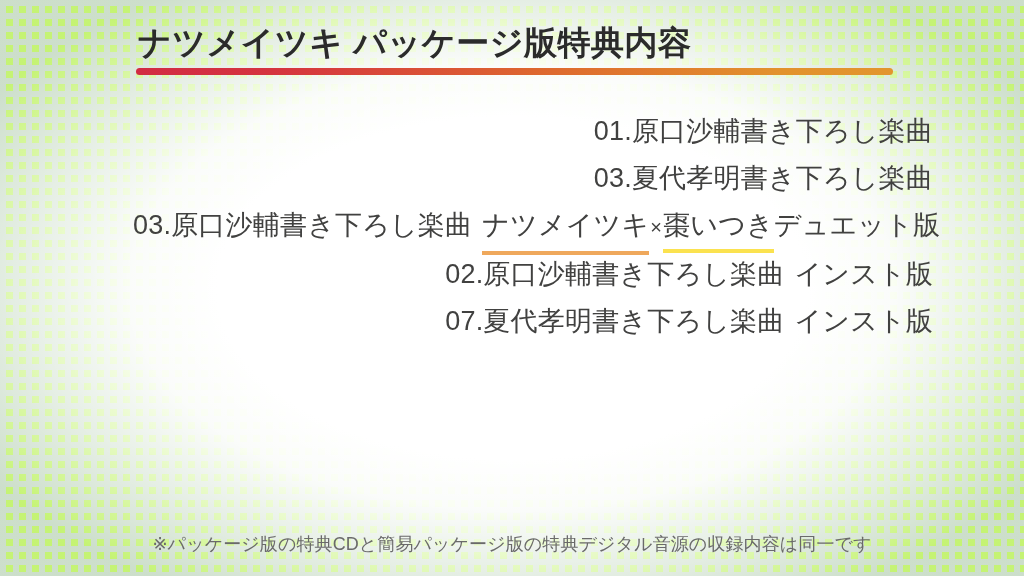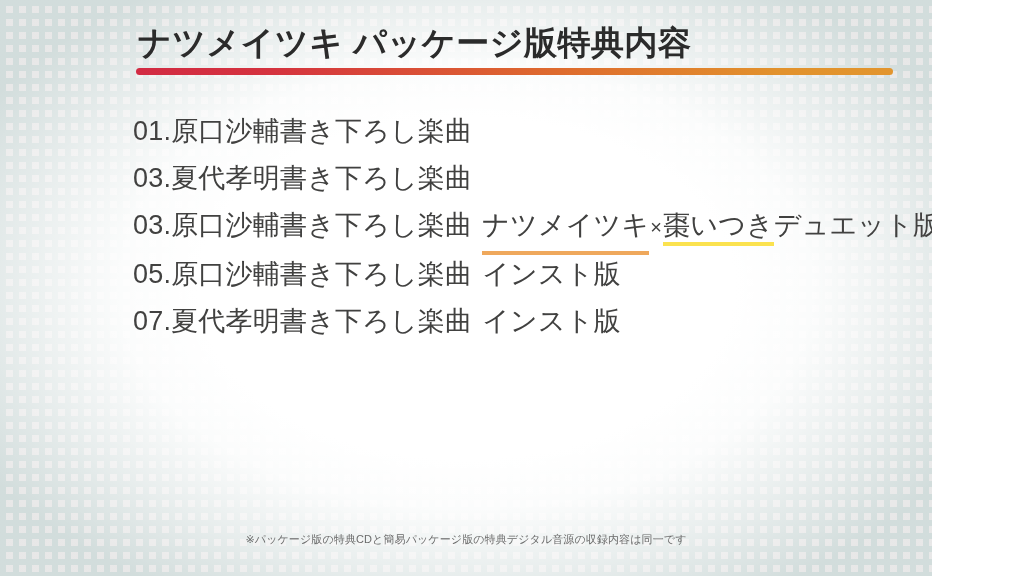--- a/index.html
+++ b/index.html
@@ -11,23 +11,23 @@
     width: 1024px;
     height: 576px;
     overflow: hidden;
     background: #ffffff;
     font-family: "Liberation Sans", "DejaVu Sans", sans-serif;
     -webkit-font-smoothing: antialiased;
   }
 
   #slide {
     position: relative;
-    width: 932px;
+    width: 1024px;
     height: 576px;
-    background: #e5e5e5;
+    background: #bef264;
     overflow: hidden;
   }
 
   
   .grid-bg {
     position: absolute;
     inset: 0;
     background-image:
       repeating-linear-gradient(
         to right,
@@ -97,20 +97,21 @@
     height: 7px;
     border-radius: 4px;
     background: linear-gradient(to right, #d22b43 0%, #d5333f 18%, #de6a2e 55%, #e2922d 85%, #e2952e 100%);
   }
 
   .track-list {
     position: absolute;
     left: 133px;
     top: 108px;
     width: 800px;
+    text-align: right;
   }
 
   .track-item {
     font-size: 27px;
     line-height: 47px;
     color: #414140;
     white-space: nowrap;
     letter-spacing: 0.2px;
   }
 
@@ -124,36 +125,36 @@
     background-image: linear-gradient(to top, #efa85c 0px, #efa85c 4px, rgba(0,0,0,0) 4px);
     background-repeat: no-repeat;
     background-position: 0 100%;
     padding-bottom: 15px;
   }
 
   .mark-yellow {
     background-image: linear-gradient(to top, #fbe24f 0px, #fbe24f 4px, rgba(0,0,0,0) 4px);
     background-repeat: no-repeat;
     background-position: 0 100%;
-    padding-bottom: 6px;
+    padding-bottom: 13px;
   }
 
   .cross {
     font-size: 20px;
     padding: 0 1px;
     color: #414140;
   }
 
   .footnote {
     position: absolute;
     left: 0;
     right: 0;
     top: 532px;
     text-align: center;
-    font-size: 11px;
+    font-size: 18px;
     color: #6a6a6a;
     letter-spacing: 0.1px;
   }
 </style>
 </head>
 <body>
 
 <div id="slide">
 
   <div class="grid-bg"></div>
@@ -162,20 +163,20 @@
   <div class="content">
 
     <div class="page-title">ナツメイツキ パッケージ版特典内容</div>
 
     <div class="title-rule"></div>
 
     <div class="track-list">
         <div class="track-item"><span>01.</span><span class="track-main">原口沙輔書き下ろし楽曲</span></div>
         <div class="track-item"><span>03.</span><span class="track-main">夏代孝明書き下ろし楽曲</span></div>
         <div class="track-item"><span>03.</span><span class="track-main">原口沙輔書き下ろし楽曲</span><span class="track-sub"><span class="mark-orange">ナツメイツキ</span><span class="cross">×</span><span class="mark-yellow">棗いつき</span><span>デュエット版</span></span></div>
-        <div class="track-item"><span>05.</span><span class="track-main">原口沙輔書き下ろし楽曲</span><span class="track-sub"><span>インスト版</span></span></div>
+        <div class="track-item"><span>02.</span><span class="track-main">原口沙輔書き下ろし楽曲</span><span class="track-sub"><span>インスト版</span></span></div>
         <div class="track-item"><span>07.</span><span class="track-main">夏代孝明書き下ろし楽曲</span><span class="track-sub"><span>インスト版</span></span></div>
       </div>
 
     <div class="footnote">※パッケージ版の特典CDと簡易パッケージ版の特典デジタル音源の収録内容は同一です</div>
 
   </div>
 </div>
 
 </body></html>

